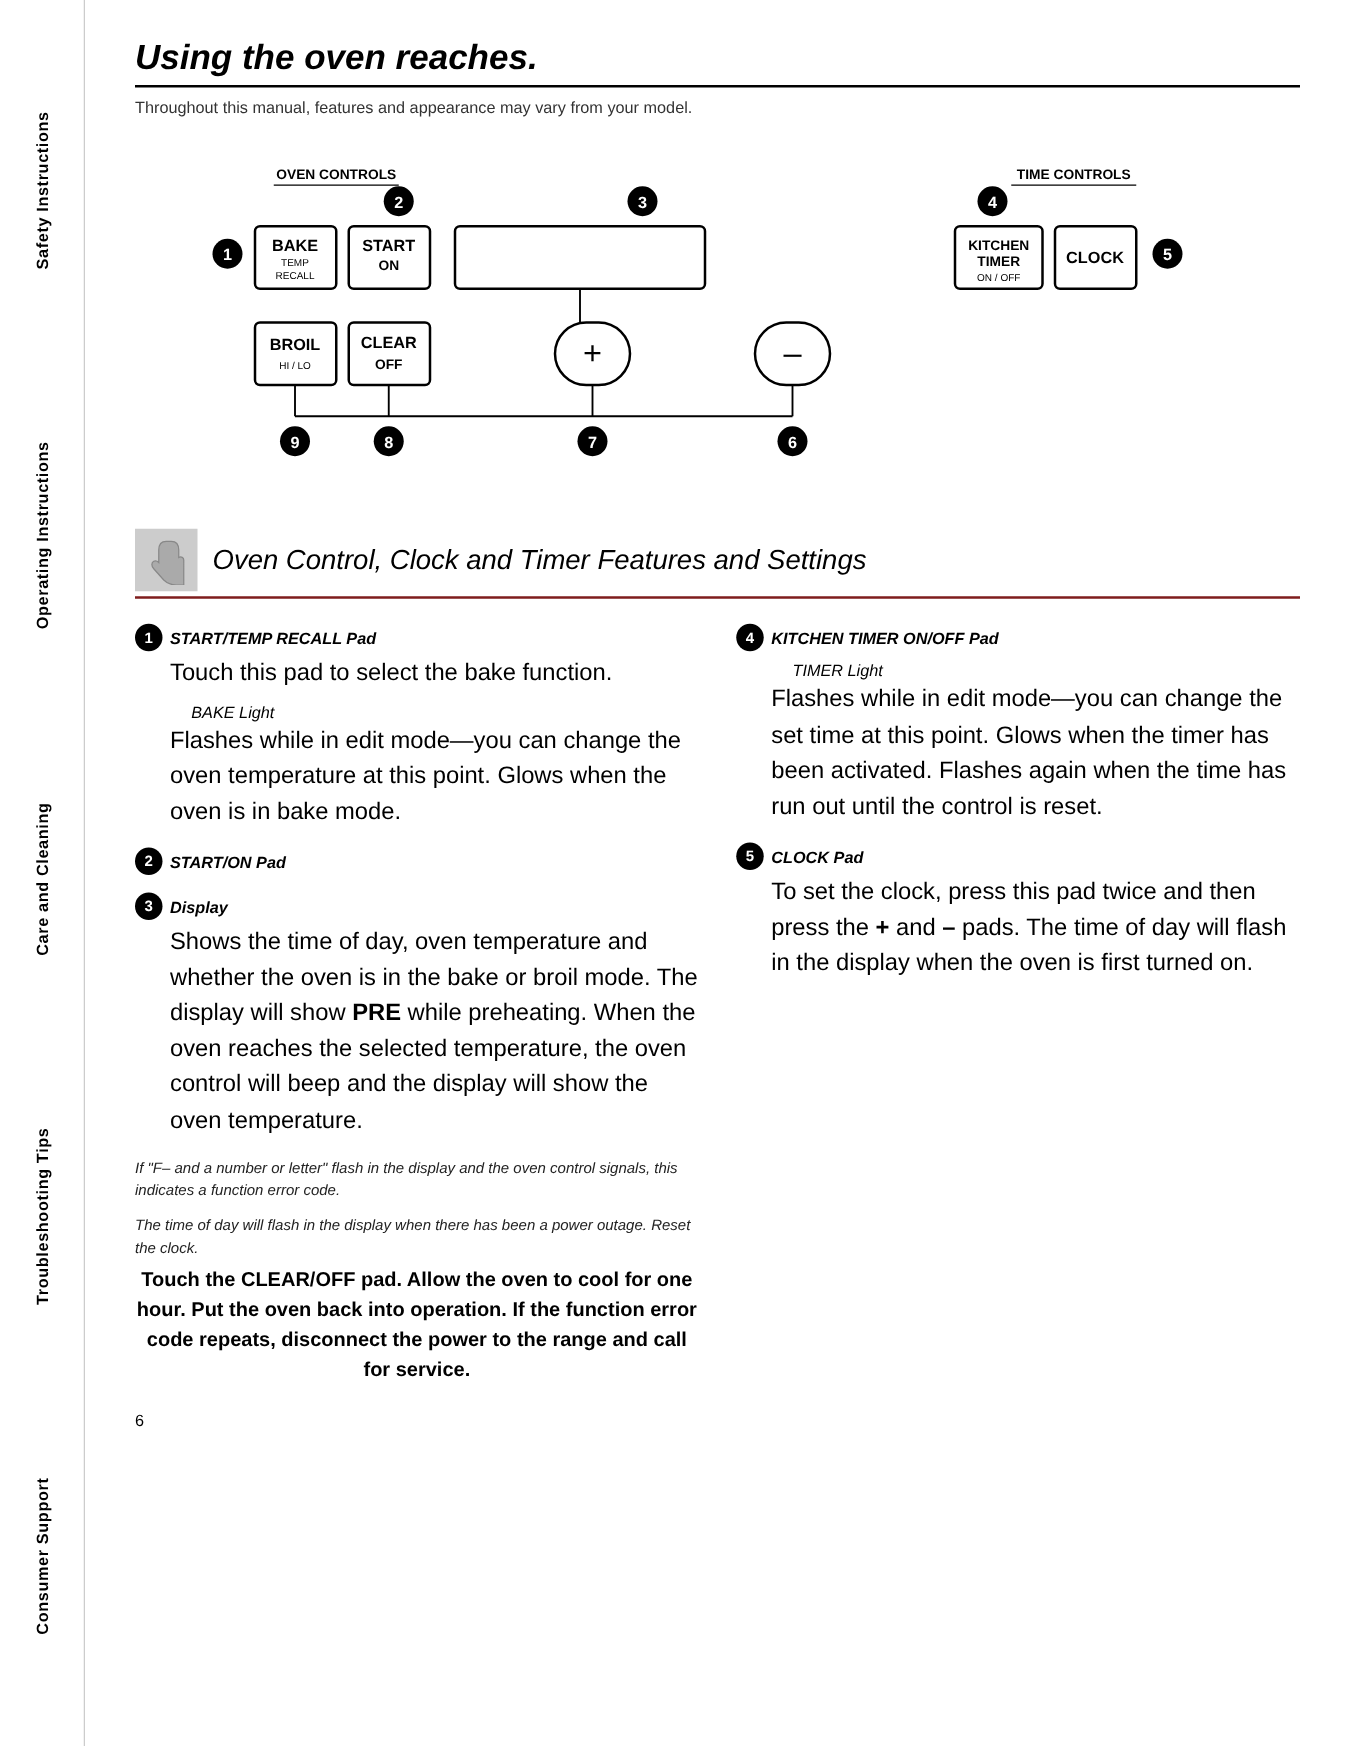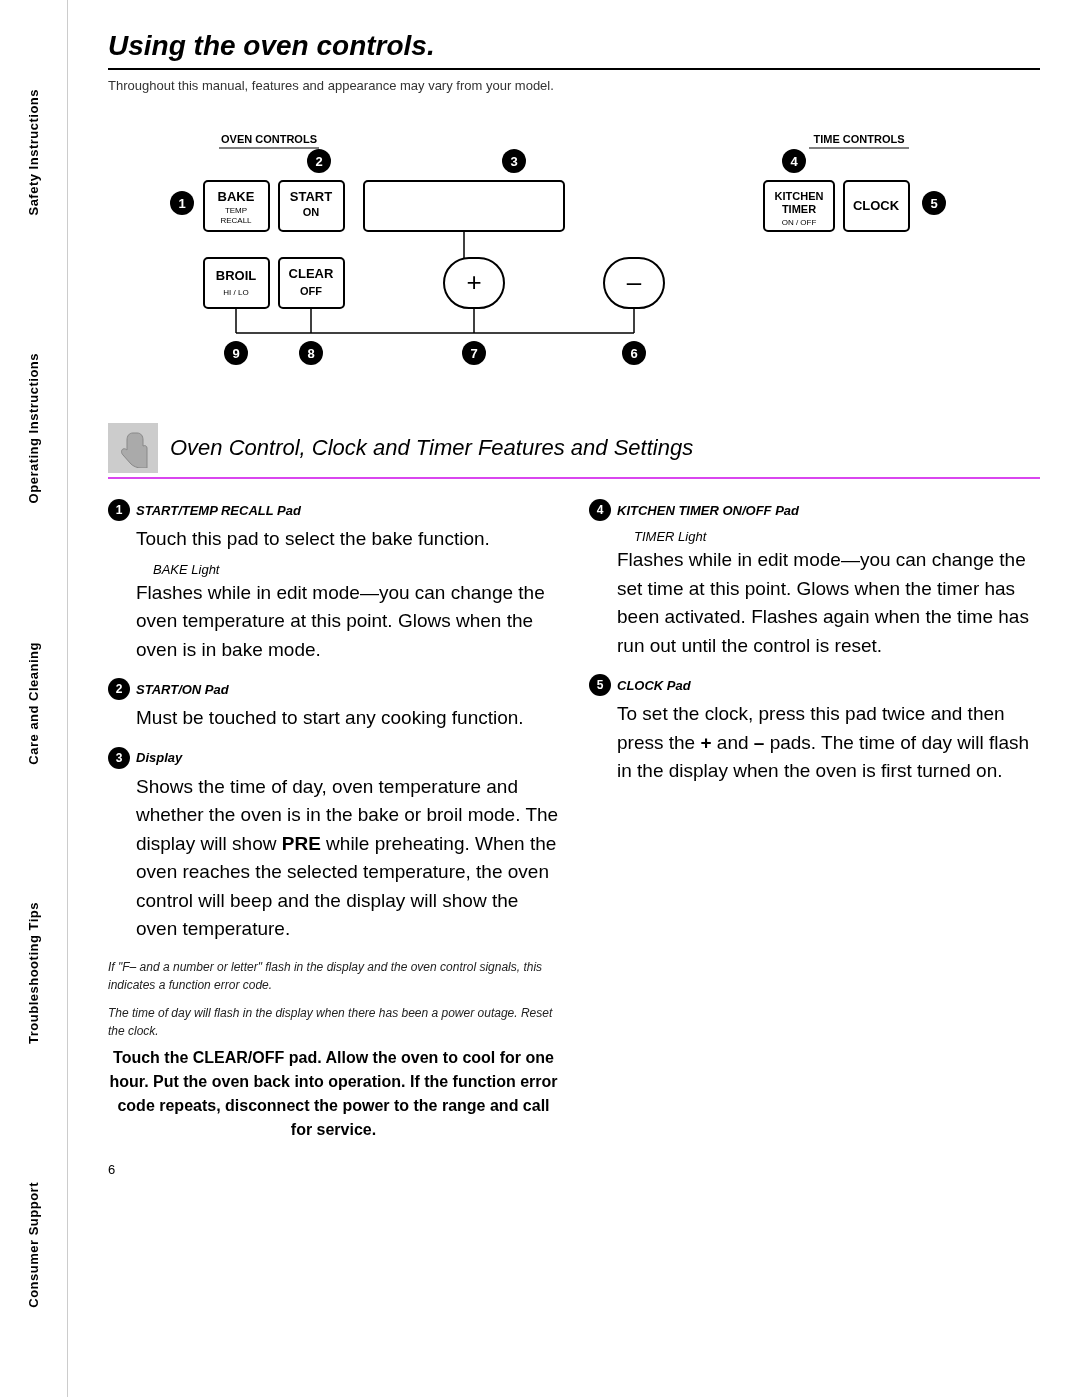--- a/index.html
+++ b/index.html
@@ -72,21 +72,21 @@
     .controls-svg {
       width: 100%;
       height: 280px;
     }
 
     
     .section-heading {
       font-size: 22px;
       font-style: italic;
       font-weight: normal;
-      border-bottom: 2px solid #d946ef;
+      border-bottom: 2px solid #7f1d1d;
       margin-bottom: 20px;
       padding-bottom: 4px;
       display: flex;
       align-items: center;
       gap: 12px;
     }
 
     .hand-icon {
       width: 50px;
       height: 50px;
@@ -178,21 +178,21 @@
 <div class="sidebar">
   <div class="sidebar-item">Safety Instructions</div>
   <div class="sidebar-item">Operating Instructions</div>
   <div class="sidebar-item">Care and Cleaning</div>
   <div class="sidebar-item">Troubleshooting Tips</div>
   <div class="sidebar-item">Consumer Support</div>
 </div>
 
 <div class="main">
 
-  <h1 class="page-title">Using the oven controls.</h1>
+  <h1 class="page-title">Using the oven reaches.</h1>
   <p class="subtitle">Throughout this manual, features and appearance may vary from your model.</p>
 
   <div class="controls-diagram">
     <svg class="controls-svg" viewBox="0 0 920 280">
 
       <text x="155" y="30" font-size="11" font-weight="bold" font-family="Arial" text-anchor="middle">OVEN CONTROLS</text>
       <line x1="105" y1="35" x2="205" y2="35" stroke="#000" stroke-width="1"></line>
 
       <text x="745" y="30" font-size="11" font-weight="bold" font-family="Arial" text-anchor="middle">TIME CONTROLS</text>
       <line x1="695" y1="35" x2="795" y2="35" stroke="#000" stroke-width="1"></line>
@@ -290,21 +290,20 @@
         <p class="feature-body">Touch this pad to select the bake function.</p>
         <p class="sub-feature-title">BAKE Light</p>
         <p class="feature-body">Flashes while in edit mode—you can change the oven temperature at this point. Glows when the oven is in bake mode.</p>
       </div>
 
       <div class="feature-block">
         <div class="feature-title-row">
           <span class="feature-number">2</span>
           <span class="feature-title">START/ON Pad</span>
         </div>
-        <p class="feature-body">Must be touched to start any cooking function.</p>
       </div>
 
       <div class="feature-block">
         <div class="feature-title-row">
           <span class="feature-number">3</span>
           <span class="feature-title italic">Display</span>
         </div>
         <p class="feature-body">Shows the time of day, oven temperature and whether the oven is in the bake or broil mode. The display will show <strong>PRE</strong> while preheating. When the oven reaches the selected temperature, the oven control will beep and the display will show the oven temperature.</p>
       </div>
 

